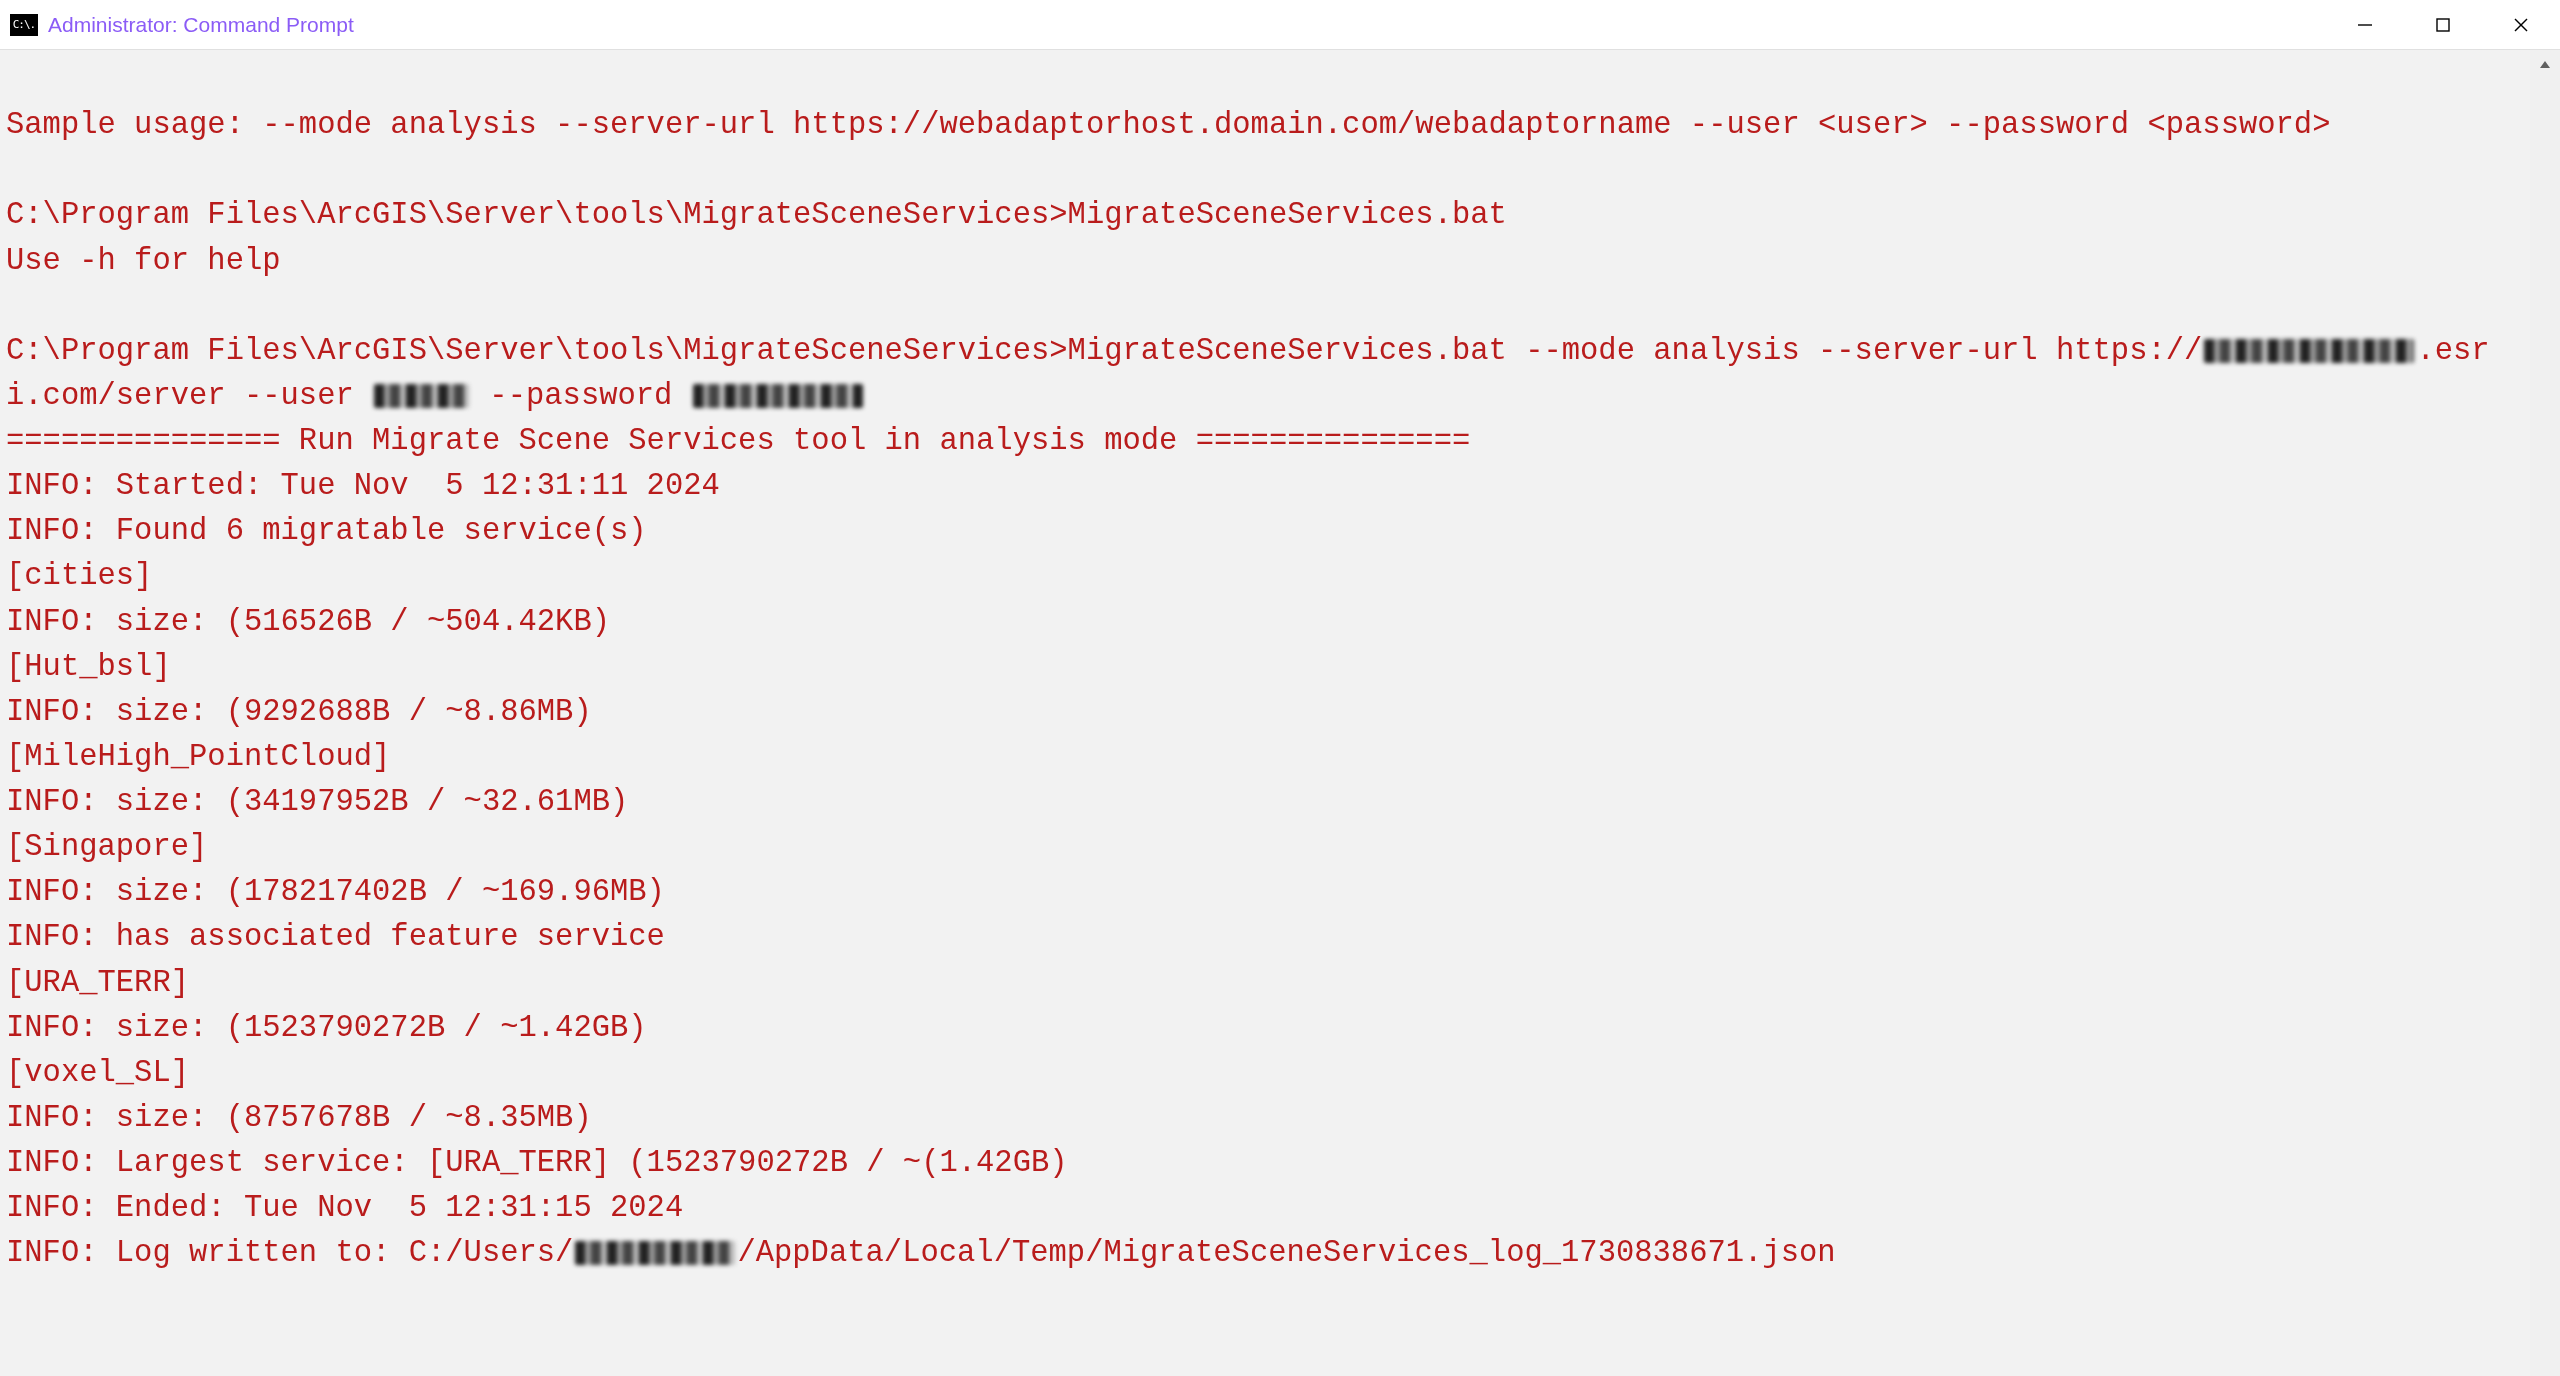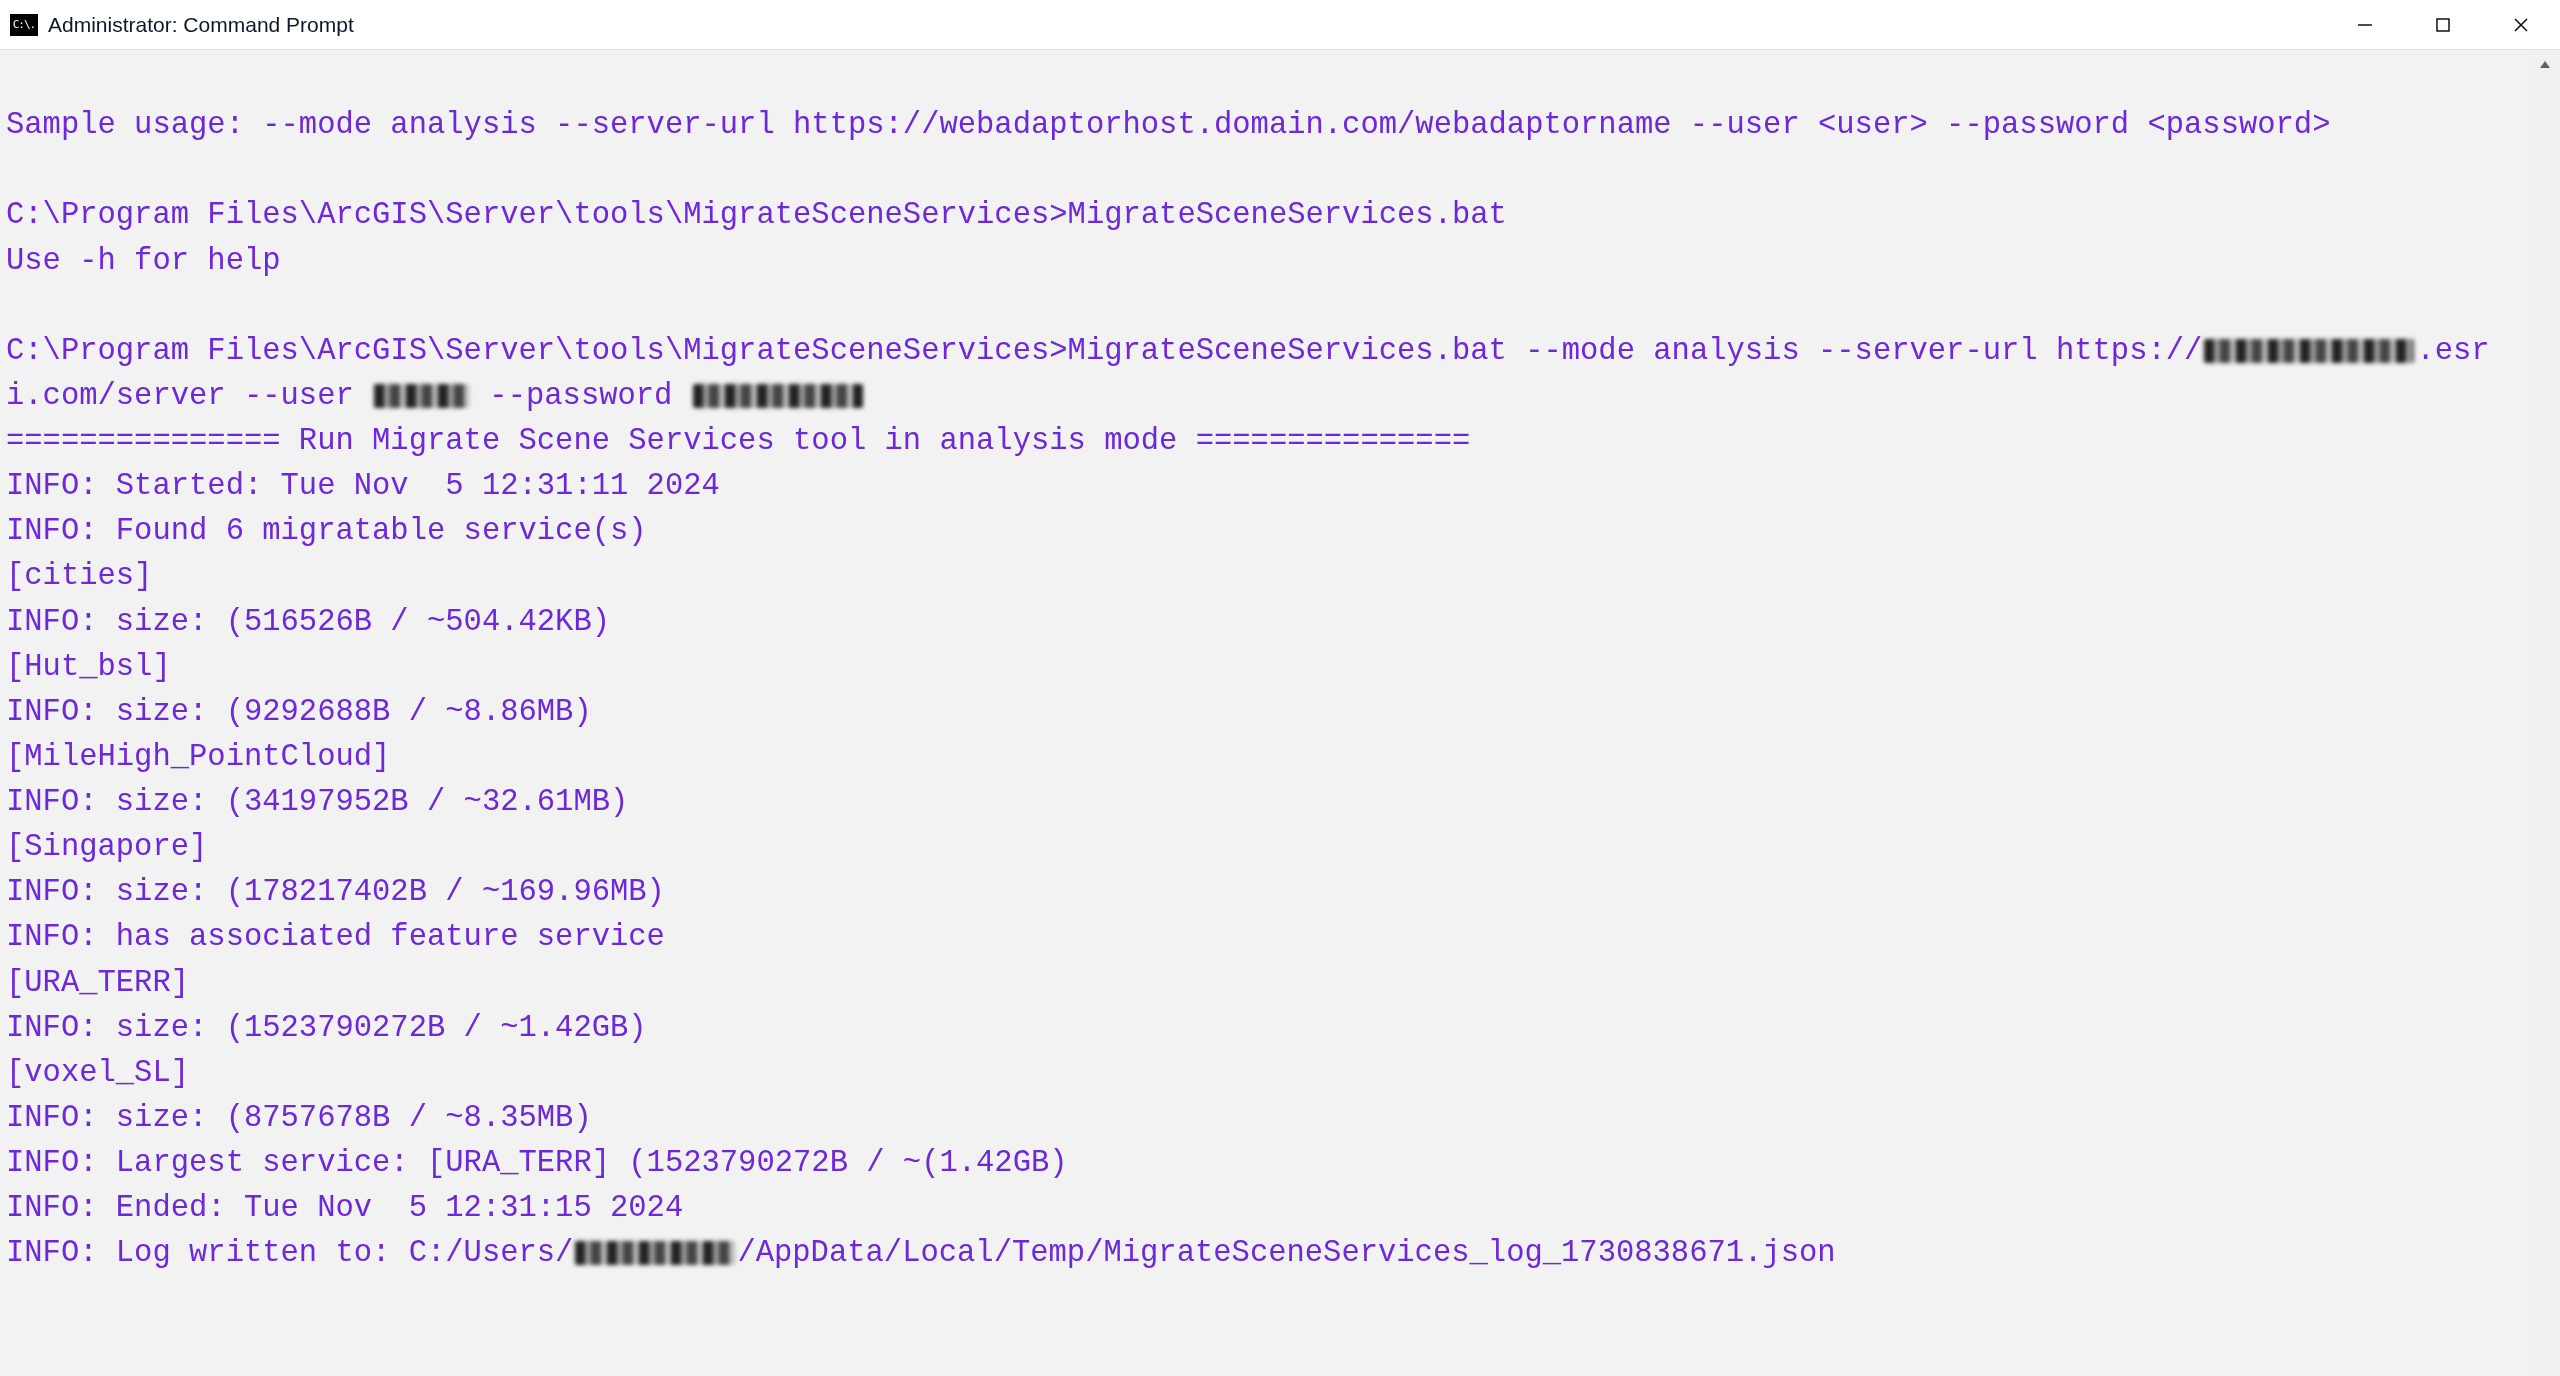--- a/index.html
+++ b/index.html
@@ -31,21 +31,21 @@
       align-items: center;
       justify-content: center;
       margin-right: 10px;
       color: #fff;
       font-size: 11px;
       font-family: monospace;
       letter-spacing: -1px;
     }
     .titlebar-text {
       font-size: 21px;
-      color: #0f172a;
+      color: #8b5cf6;
       font-weight: 400;
     }
     .window-controls {
       position: absolute;
       right: 0;
       top: 0;
       height: 50px;
       display: flex;
       align-items: center;
     }
@@ -67,21 +67,21 @@
       height: calc(100% - 50px);
       display: flex;
     }
     .terminal {
       flex: 1;
       background: #f2f2f2;
       padding: 8px 6px;
       font-family: Consolas, "Courier New", monospace;
       font-size: 30.5px;
       line-height: 1.48;
-      color: #6d28d9;
+      color: #b91c1c;
       white-space: pre-wrap;
       word-break: break-all;
       overflow: hidden;
     }
     .redact {
       display: inline-block;
       vertical-align: middle;
       height: 24px;
       background: repeating-linear-gradient(90deg,#222 0 10px,#999 10px 16px,#444 16px 26px,#bbb 26px 32px);
       filter: blur(2px);

